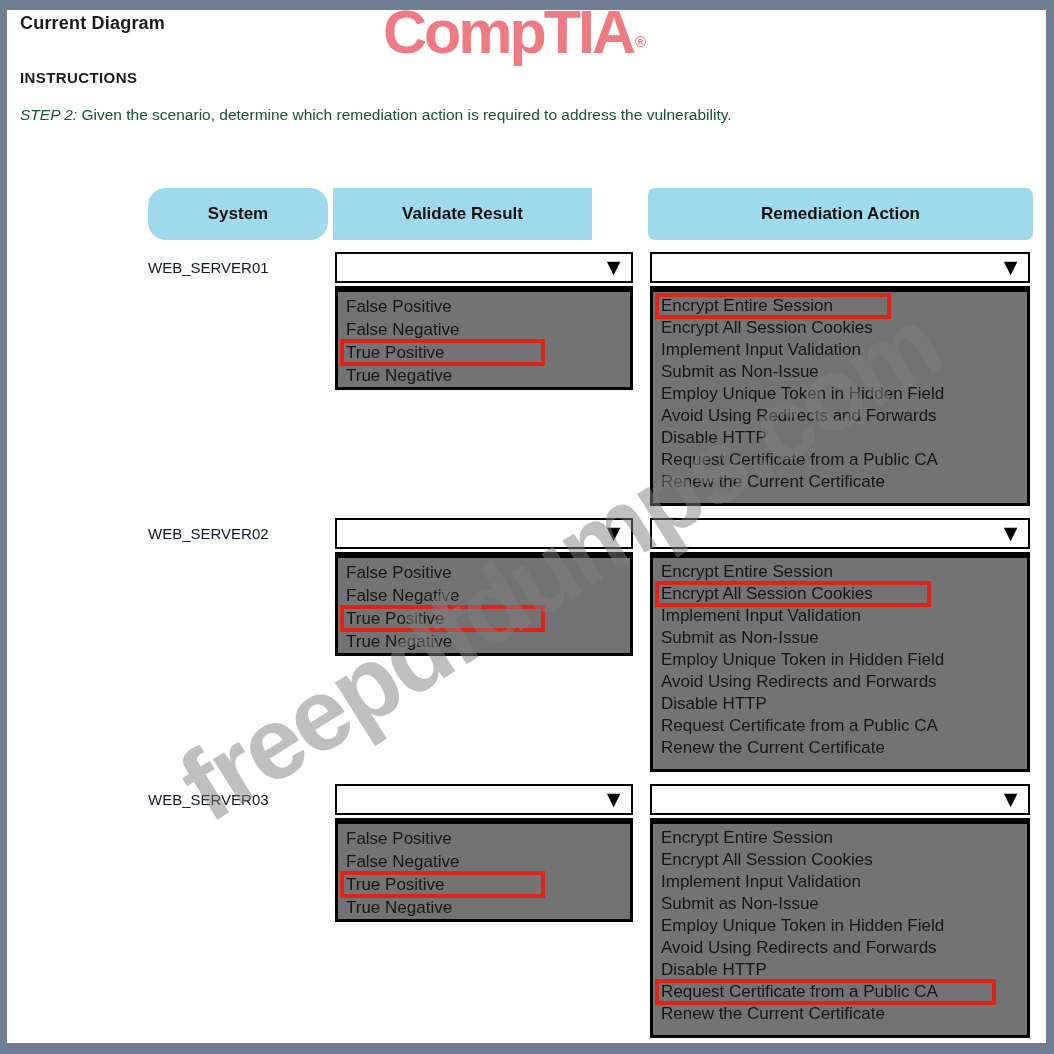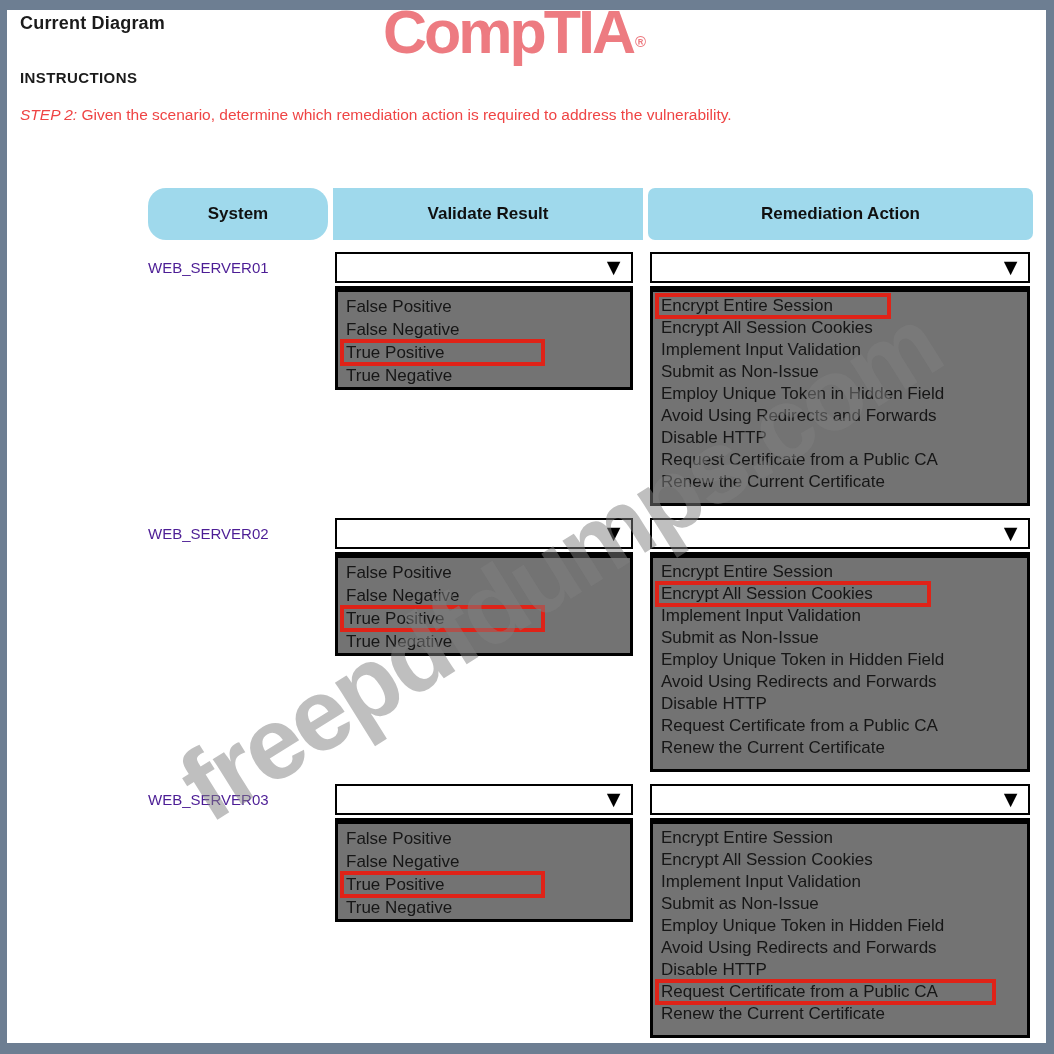--- a/index.html
+++ b/index.html
@@ -12,36 +12,36 @@
     position:absolute;inset:0;box-sizing:border-box;
     border-style:solid;border-color:#6d7e92;border-width:10px 8px 11px 7px;
     z-index:6;pointer-events:none;
   }
   .abs{position:absolute;}
   .page-title{left:20px;top:13px;font-size:18px;font-weight:bold;letter-spacing:.2px;}
   .logo{left:383px;top:-2px;font-size:61px;font-weight:bold;color:#ed7b81;
         letter-spacing:-3px;line-height:68px;white-space:nowrap;}
   .logo .reg{font-size:15px;letter-spacing:0;vertical-align:6px;margin-left:2px;}
   .instructions{left:20px;top:69px;font-size:15px;font-weight:bold;letter-spacing:.4px;}
-  .step{left:20px;top:106px;font-size:15.5px;color:#ef4444;}
+  .step{left:20px;top:106px;font-size:15.5px;color:#14532d;}
   .step .lbl{font-style:italic;}
 
   
   .hdr{
     top:188px;height:52px;background:#9fd9ec;
     display:flex;align-items:center;justify-content:center;
     font-size:17px;font-weight:bold;color:#101010;box-sizing:border-box;
   }
   .hdr.system{left:148px;width:180px;border-radius:18px;}
-  .hdr.validate{left:333px;width:310px;}
+  .hdr.validate{left:333px;width:259px;}
   .hdr.remediation{left:648px;width:385px;border-radius:7px;}
 
   
   .row{left:0;width:1054px;height:266px;}
-  .syslabel{left:148px;top:7px;font-size:15px;color:#4c1d95;position:absolute;}
+  .syslabel{left:148px;top:7px;font-size:15px;color:#0f172a;position:absolute;}
   .dd{
     position:absolute;top:0;height:31px;background:#fff;
     border:2px solid #000;box-sizing:border-box;
   }
   .dd .arrow{
     position:absolute;right:6px;top:50%;transform:translateY(-52%);
     font-size:23px;line-height:1;color:#000;
   }
   .vdd{left:335px;width:298px;}
   .rdd{left:650px;width:380px;}

